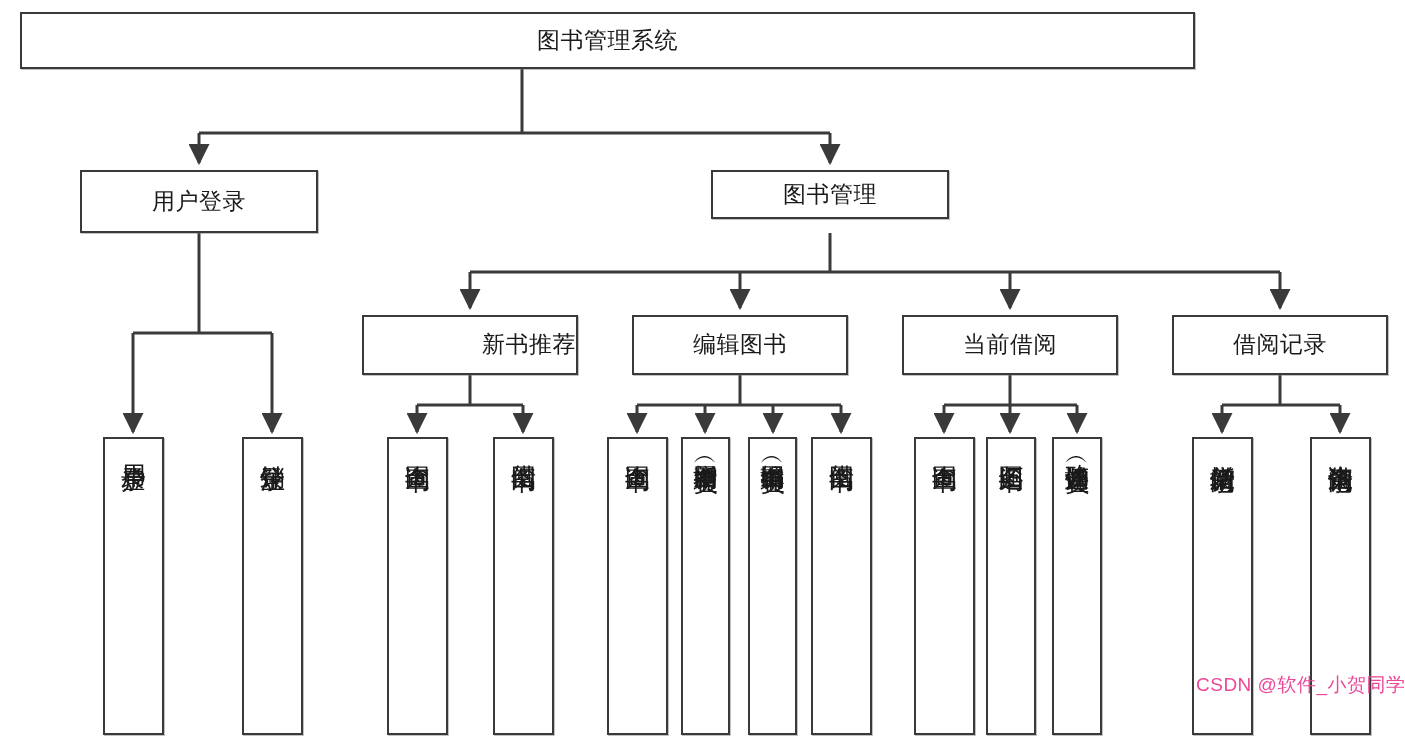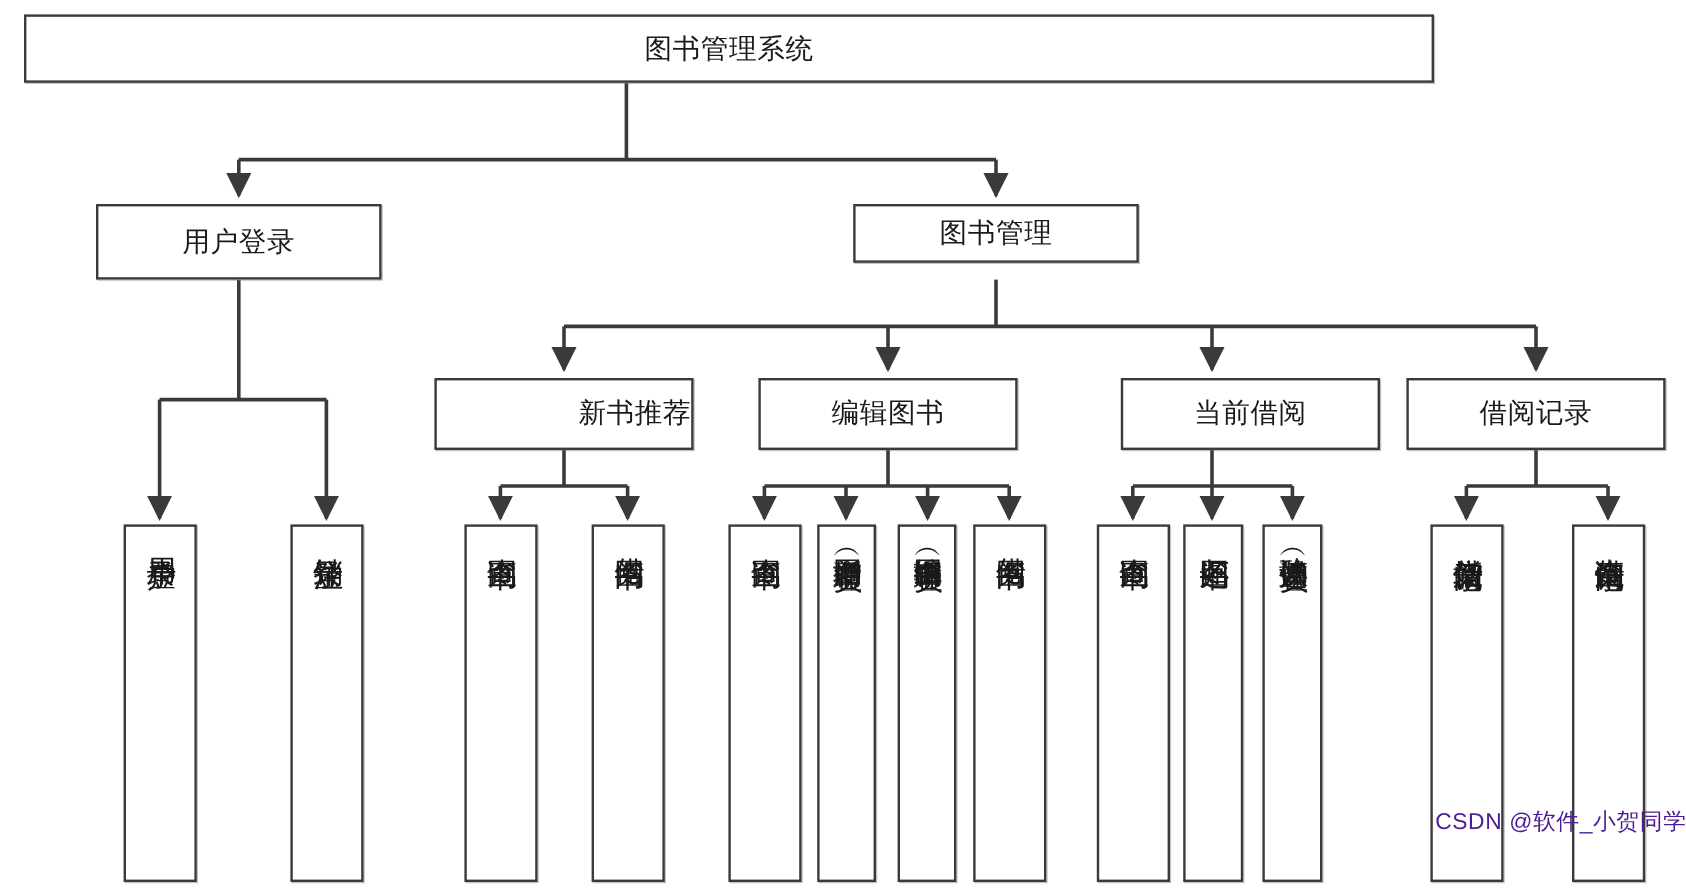--- a/index.html
+++ b/index.html
@@ -60,21 +60,21 @@
     white-space: nowrap;
   }
   .node.vert.narrow .label {
     font-size: 24px;
   }
   #watermark {
     position: absolute;
     left: 1196px;
     top: 672px;
     font-size: 19px;
-    color: #4c1d95;
+    color: #ec4899;
     white-space: nowrap;
     letter-spacing: 0.5px;
     font-family: "Liberation Sans", "DejaVu Sans", sans-serif;
   }
 </style>
 </head>
 <body>
 
 <div id="canvas">
 
@@ -138,21 +138,21 @@
   <div class="node horiz" style="left:711px; top:170px; width:238px; height:49px;">
     <span class="label">图书管理</span>
   </div>
 
   <div class="node horiz" style="left:362px; top:315px; width:216px; height:60px;justify-content:flex-end;">
     <span class="label">新书推荐</span>
   </div>
   <div class="node horiz" style="left:632px; top:315px; width:216px; height:60px;">
     <span class="label">编辑图书</span>
   </div>
-  <div class="node horiz" style="left:902px; top:315px; width:216px; height:60px;margin-left:32px;">
+  <div class="node horiz" style="left:902px; top:315px; width:216px; height:60px;">
     <span class="label">当前借阅</span>
   </div>
   <div class="node horiz" style="left:1172px; top:315px; width:216px; height:60px;">
     <span class="label">借阅记录</span>
   </div>
 
   <div class="node vert" style="left:103px; top:437px; width:61px; height:298px;">
     <span class="label">用户登录</span>
   </div>
   <div class="node vert" style="left:242px; top:437px; width:61px; height:298px;">

